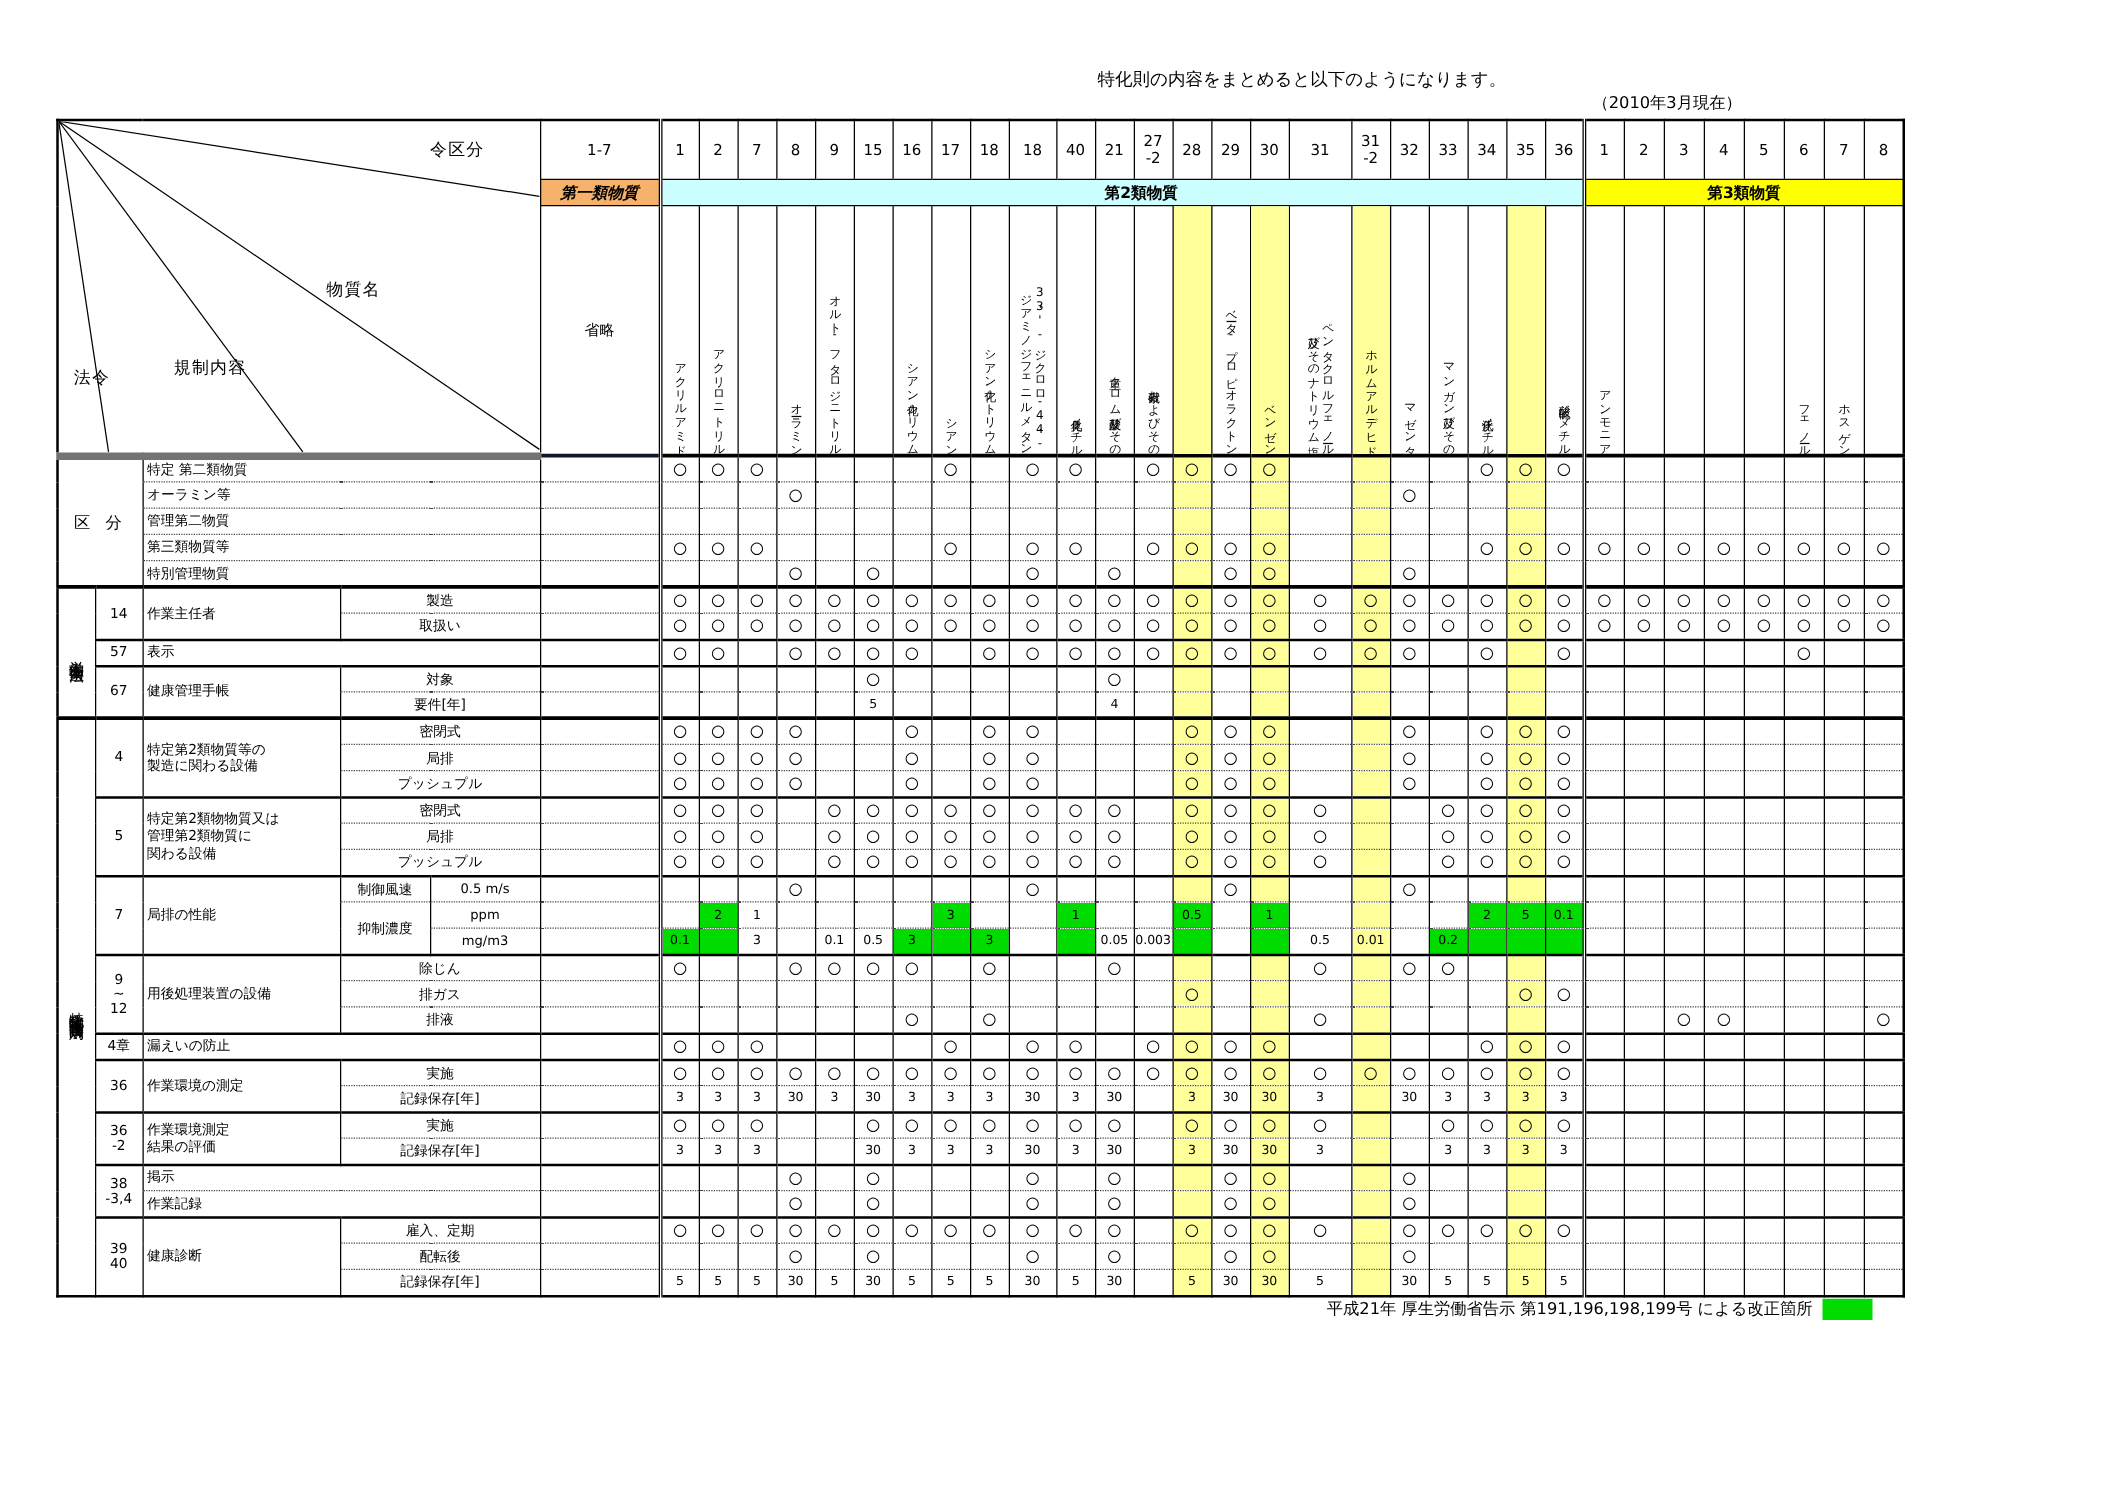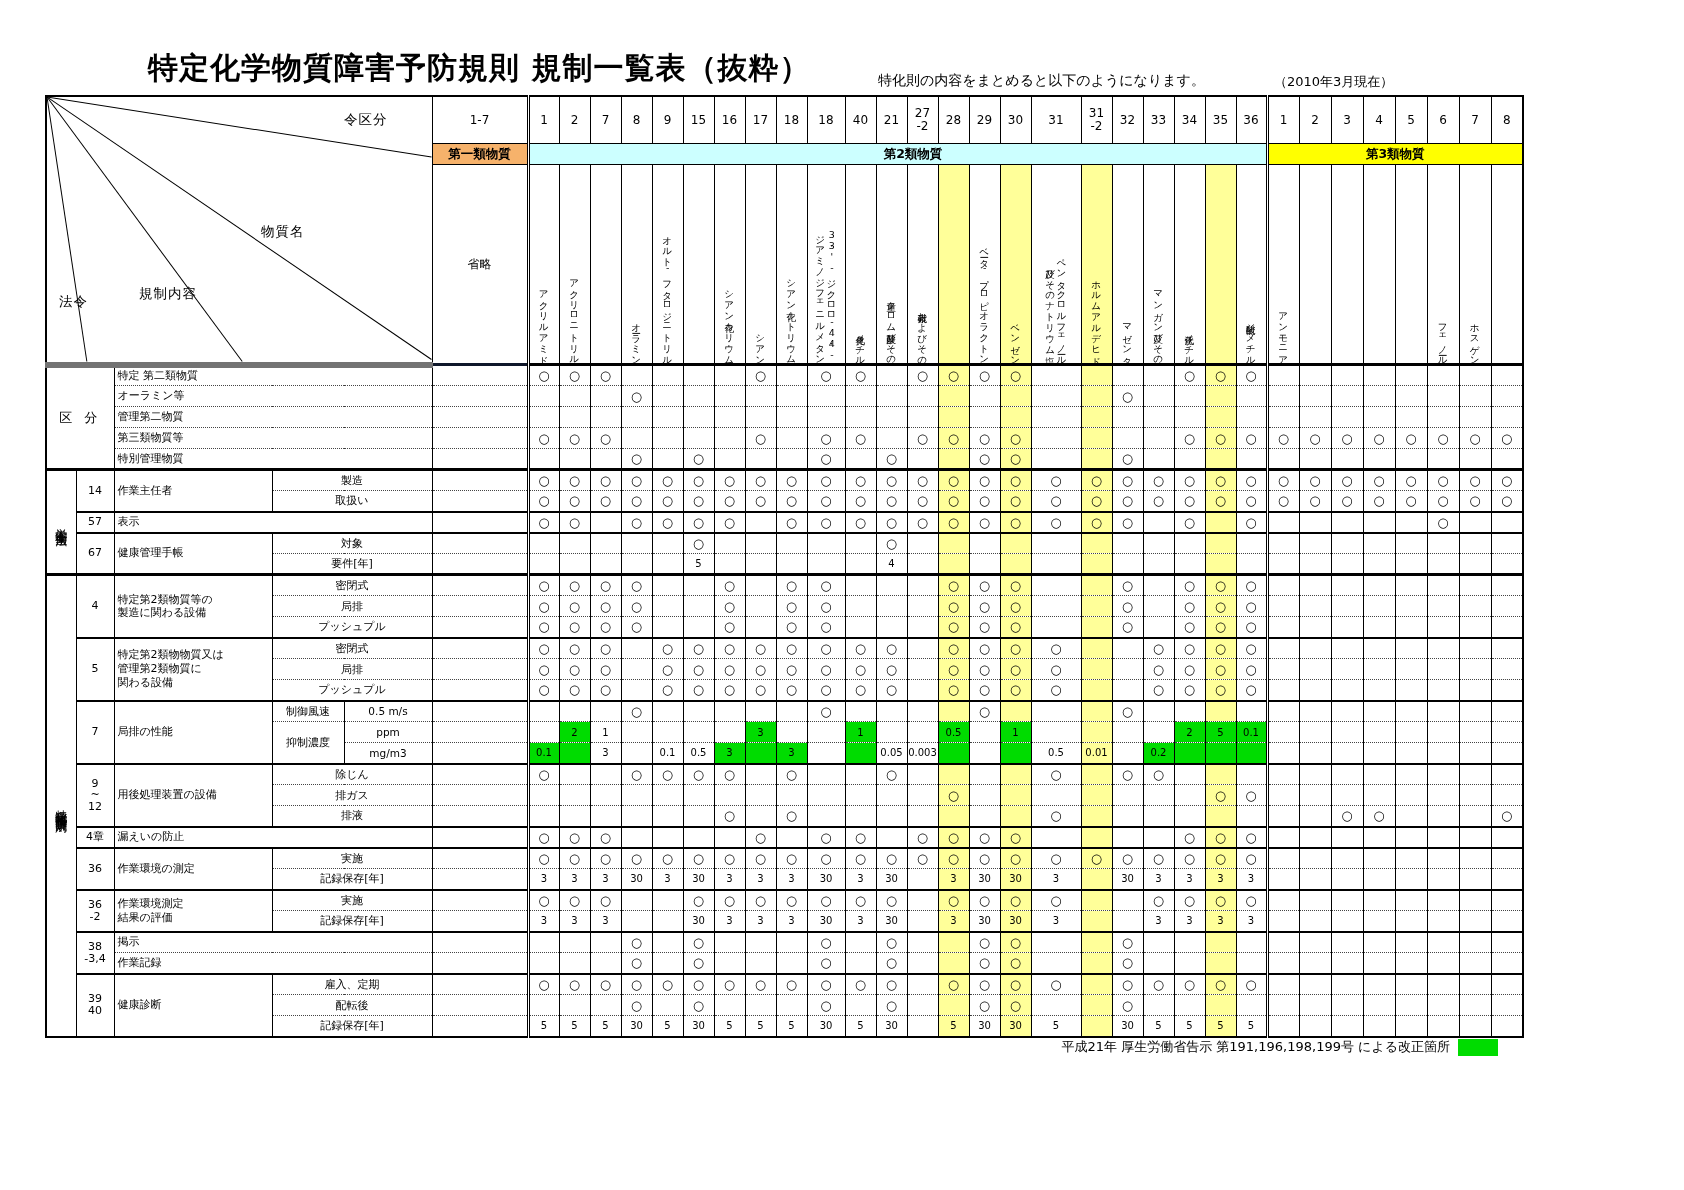--- a/index.html
+++ b/index.html
@@ -1,29 +1,29 @@
 <!DOCTYPE html>
 <html style="--class1_bg: #F6B26B; --class2_bg: #CCFFFF; --class3_bg: #FFFF00; --col_highlight: #FFFF99; --revision_green: #00DC00;"><head>
 <meta charset="utf-8">
 <style>
   html,body{margin:0;padding:0;background:#fff;}
   #page{position:relative;width:1684px;height:1190px;background:#fff;font-family:"DejaVu Sans","Liberation Sans",sans-serif;color:#000;}
   #title{position:absolute;left:148px;top:48px;font-size:30px;font-weight:bold;letter-spacing:1px;}
-  #subtitle{position:absolute;left:878px;top:72px;font-size:14px;}
+  #subtitle{position:absolute;left:878px;top:55px;font-size:14px;}
   #datenote{position:absolute;left:1274px;top:73px;font-size:13px;}
   #tablewrap{position:absolute;left:45px;top:95px;}
   table{border-collapse:collapse;table-layout:fixed;border:2px solid #000;background:#fff;}
   td{border-left:1px solid #000;text-align:center;vertical-align:middle;padding:0;overflow:hidden;font-family:"DejaVu Sans","Liberation Sans",sans-serif;}
   tr{height:21px;}
   .dbl{border-left:3px double #000;}
   .numh{height:46px;font-size:12px;line-height:1.05;border-bottom:1px solid #000;}
   .fc{font-size:12px;}
   .code{border-bottom:1px solid #000;}
   .cat1,.cat2,.cat3{font-weight:bold;font-size:12.5px;height:20px;border-bottom:1px solid #000;}
-  .cat1{background:var(--class1_bg);}
+  .cat1{background:var(--class1_bg);font-style:italic;}
   .cat2{background:var(--class2_bg);padding-left:31px;}
   .cat3{background:var(--class3_bg);}
   .name{height:198px;position:relative;border-bottom:3px solid #000;}
   .omit{border-bottom:3px solid #0f172a;}
   .vname{writing-mode:vertical-rl;text-orientation:upright;font-size:9.5px;line-height:1.2;position:absolute;bottom:3px;left:50%;transform:translateX(-50%);white-space:nowrap;}
   .diag{position:relative;border-bottom:6px solid #737373;}
   .diag svg{position:absolute;left:0;top:0;width:100%;height:100%;}
   .diag line{stroke:#000;stroke-width:1;}
   .dl{position:absolute;font-size:13.5px;letter-spacing:1px;}
   .cell{font-size:10px;}
@@ -39,21 +39,20 @@
   .bt-d{border-top:1px dotted #444;}
   .bt-S{border-top:2px solid #000;}
   .bt-T{border-top:3px solid #000;}
   #footnote{position:absolute;top:1038px;right:186px;display:flex;align-items:center;gap:8px;font-size:13px;}
   #legend-swatch{width:40px;height:17px;background:var(--revision_green);}
 </style>
 </head>
 <body>
 
 <div id="page">
-  <div id="title">特定化学物質障害予防規則 規制一覧表（抜粋）</div>
   <div id="subtitle">特化則の内容をまとめると以下のようになります。</div>
   <div id="datenote">（2010年3月現在）</div>
   <div id="tablewrap">
     <table id="matrix">
         <colgroup>
           <col style="width:30px">
           <col style="width:38px">
           <col style="width:158px">
           <col style="width:72px">
           <col style="width:88px">

